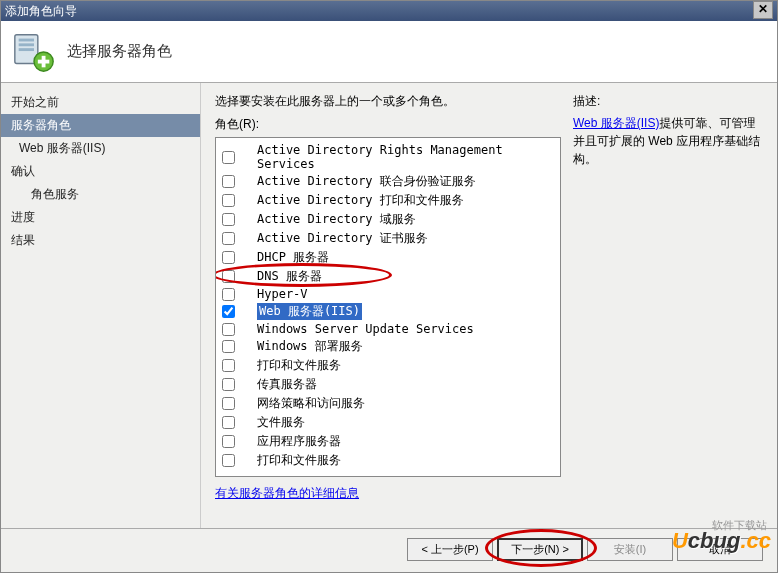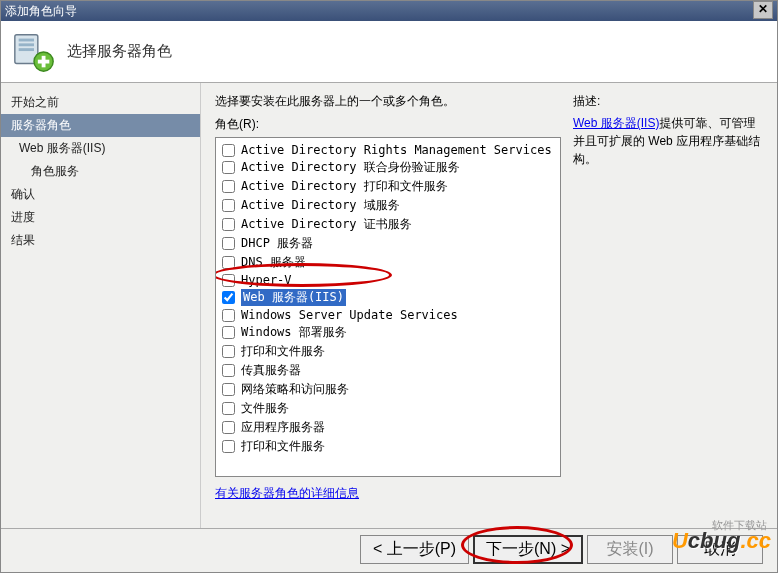--- a/index.html
+++ b/index.html
@@ -15,29 +15,29 @@
 .nav-item { padding: 3px 10px; cursor: pointer; color: #222; }
 .nav-item.selected { background: #768ca8; color: #fff; }
 .nav-item.indent1 { padding-left: 18px; }
 .nav-item.indent2 { padding-left: 30px; }
 .main { flex: 1; padding: 10px 14px; background: #f0f0ee; display: flex; gap: 12px; }
 .main-left { flex: 1; display: flex; flex-direction: column; }
 .main-right { width: 190px; }
 .instruction { margin-bottom: 6px; font-size: 12px; }
 .roles-label { margin-bottom: 4px; }
 .listbox { border: 1px solid #888; background: #fff; height: 340px; overflow: auto; padding: 4px 6px; position: relative; }
-.role-item { display: flex; align-items: center; gap: 6px; padding: 1px 0; font-family: "MS Gothic", SimSun, monospace; font-size: 12px; }
+.role-item { display: flex; align-items: center; gap: 22px; padding: 1px 0; font-family: "MS Gothic", SimSun, monospace; font-size: 12px; }
 .role-item input[type=checkbox] { width: 13px; height: 13px; }
 .role-item.selected span { background: #316ac5; color: #fff; padding: 0 2px; }
 .link { color: #0000ee; text-decoration: underline; cursor: pointer; }
 .more-link { margin-top: 8px; }
 .desc-label { margin-bottom: 4px; }
 .desc-text { font-size: 12px; line-height: 1.5; }
 .footer { height: 42px; border-top: 1px solid #aaa; display: flex; justify-content: flex-end; align-items: center; padding: 0 14px; gap: 4px; background: #f0f0ee; }
-.btn { border: 1px solid #888; background: #efefef; padding: 3px 12px; font-size: 16px; cursor: pointer; min-width: 86px; }
+.btn { border: 1px solid #888; background: #efefef; padding: 3px 12px; font-size: 11px; cursor: pointer; min-width: 86px; }
 .btn.default { border: 2px solid #333; padding: 2px 11px; }
 .btn:disabled { color: #888; }
 .highlight-oval { position: absolute; border: 3px solid #c00; border-radius: 50%; pointer-events: none; }
 .listbox .highlight-oval { left: -4px; top: 125px; width: 180px; height: 24px; }
 .footer .btn-wrap { position: relative; }
 .footer .highlight-oval { left: -12px; top: -9px; width: 112px; height: 38px; }
 .watermark { position: absolute; right: 6px; bottom: 18px; font-family: Arial Black, sans-serif; font-size: 22px; font-style: italic; font-weight: 900; pointer-events: none; }
 .watermark .y { color: #ff9900; }
 .watermark .rest { color: #333; text-shadow: 1px 1px 0 #fff; }
 .watermark .sub { position: absolute; top: -10px; right: 4px; font-size: 11px; color: #999; font-style: normal; font-weight: normal; font-family: SimSun; }
@@ -62,22 +62,22 @@
       <rect x="28" y="32" width="12" height="4" fill="#fff"></rect>
     </svg>
     <div class="header-title">选择服务器角色</div>
   </div>
 
   <div class="content">
     <div class="sidebar" id="nav">
         <div class="nav-item">开始之前</div>
         <div class="nav-item selected">服务器角色</div>
         <div class="nav-item indent1">Web 服务器(IIS)</div>
+        <div class="nav-item">确认</div>
         <div class="nav-item indent2">角色服务</div>
-        <div class="nav-item">确认</div>
         <div class="nav-item">进度</div>
         <div class="nav-item">结果</div>
       </div>
 
     <div class="main">
       <div class="main-left">
         <div class="instruction">选择要安装在此服务器上的一个或多个角色。</div>
         <div class="roles-label">角色(R):</div>
         <div class="listbox" id="roles">
           <div class="highlight-oval"></div>

